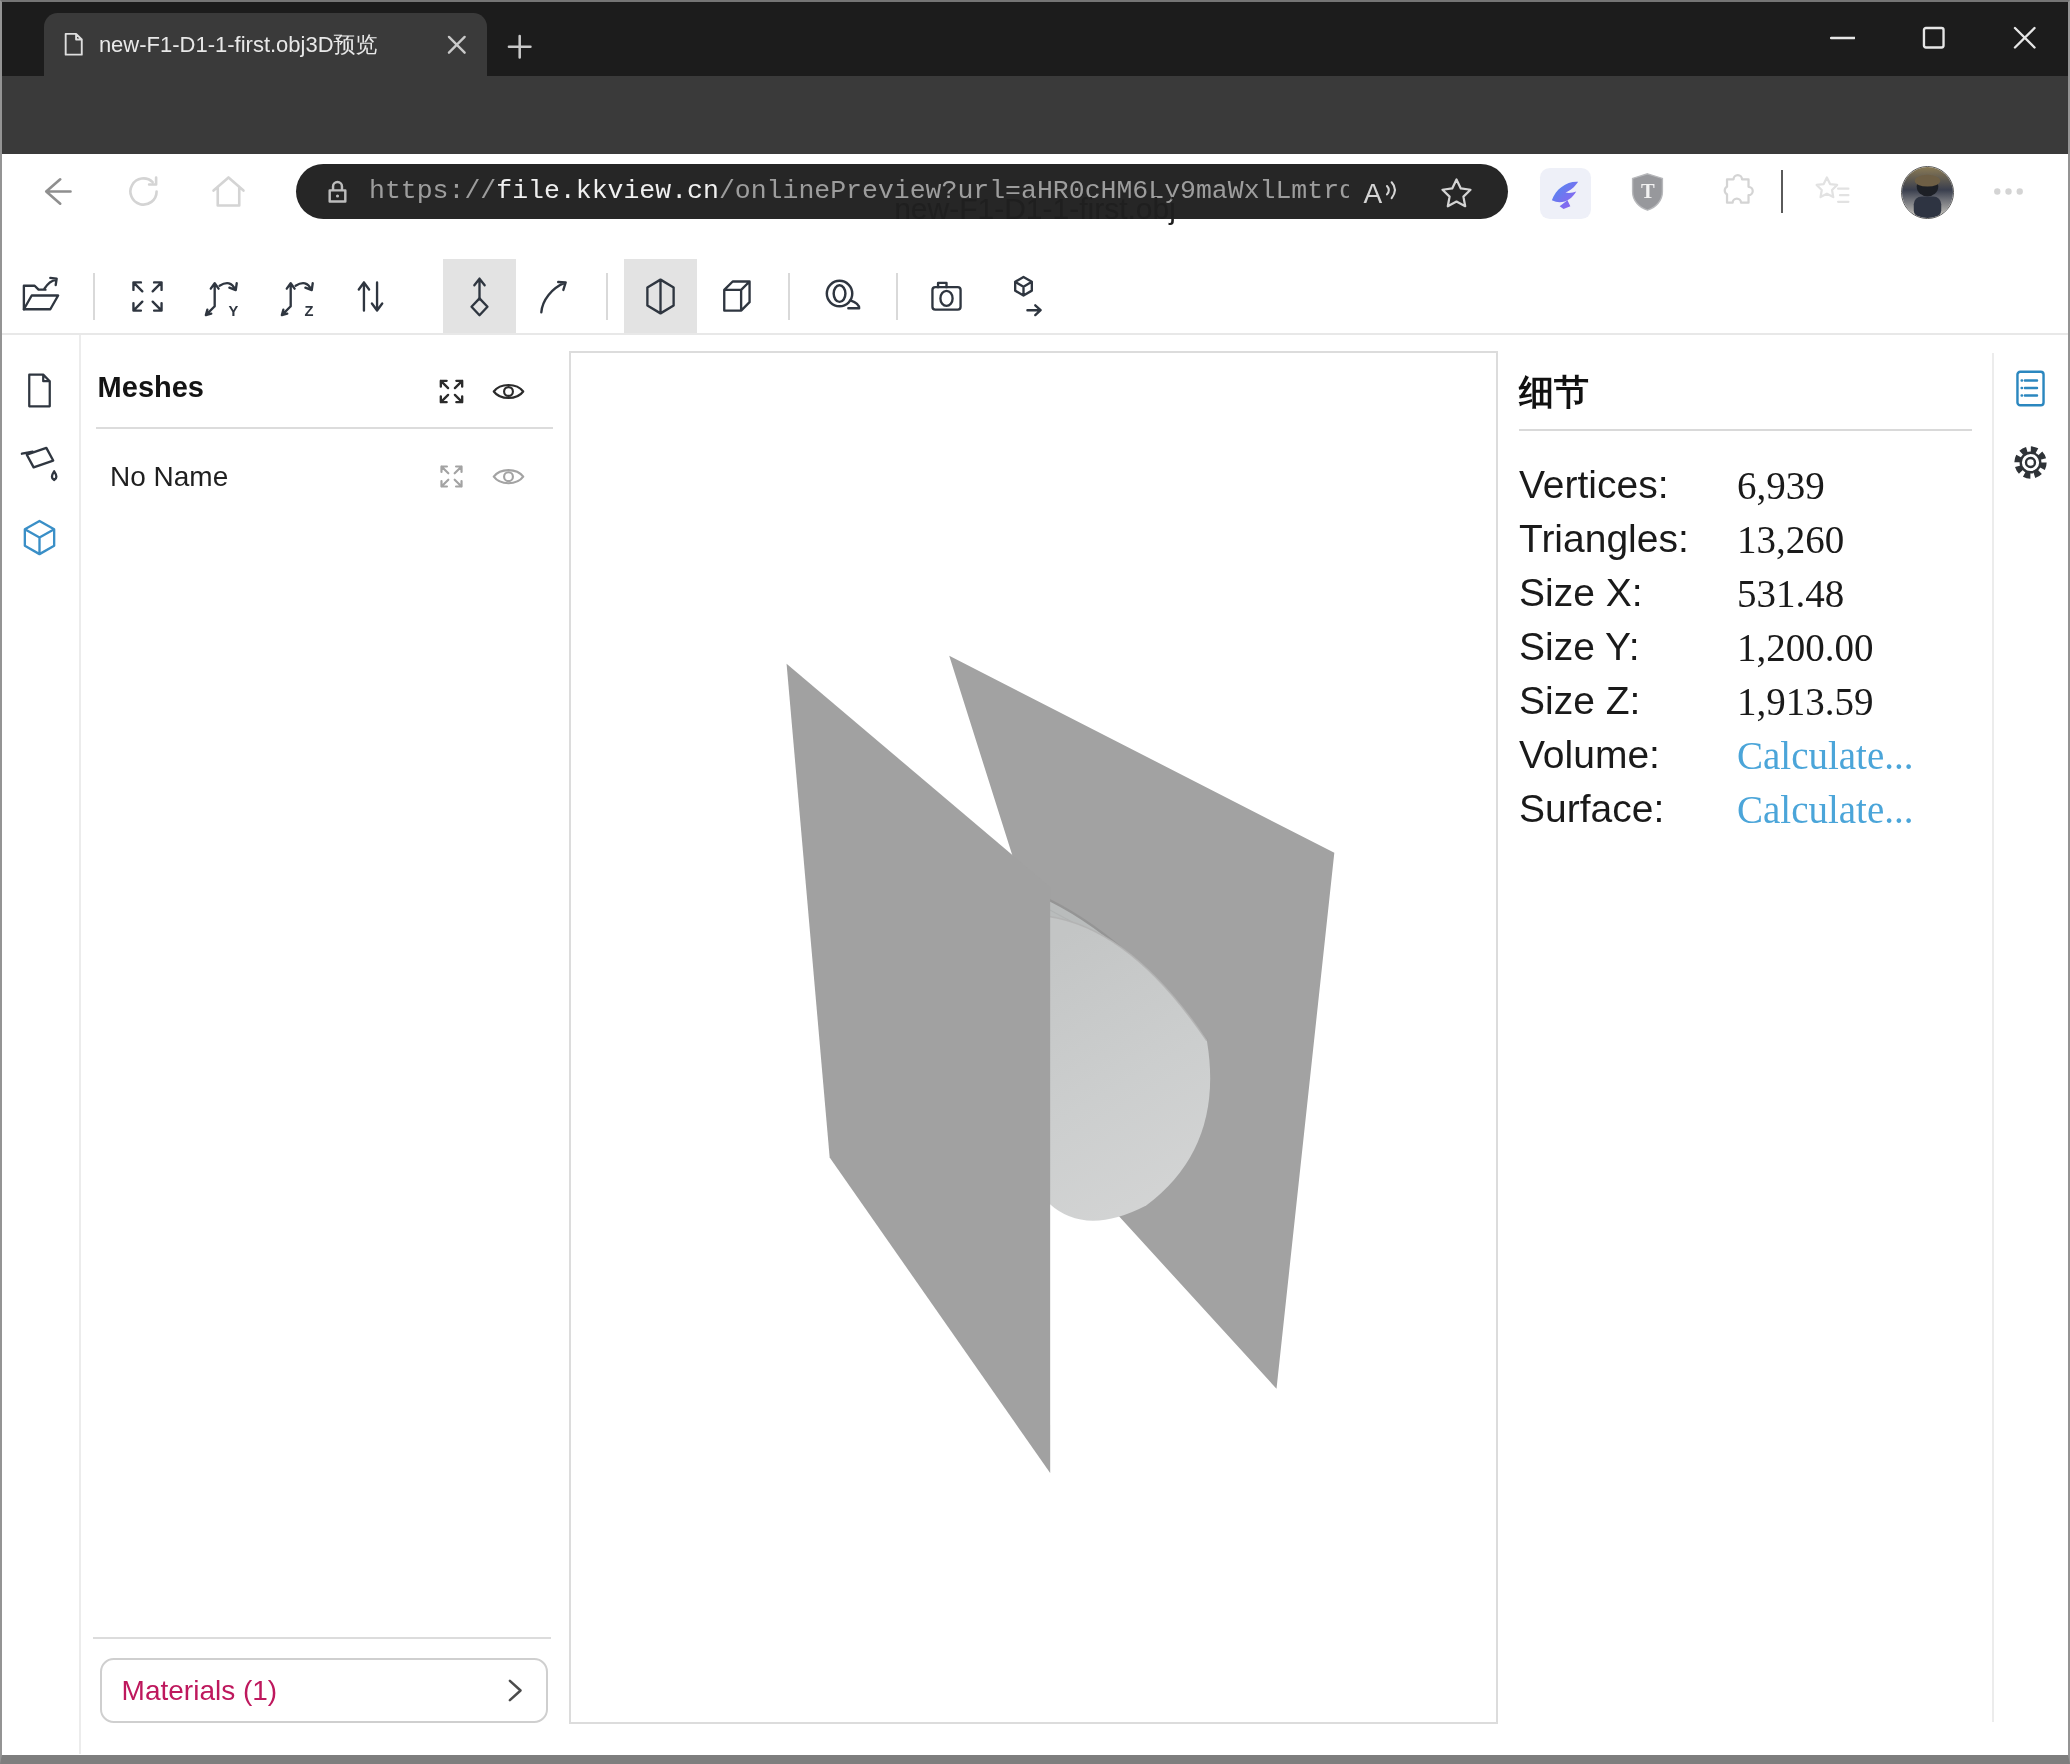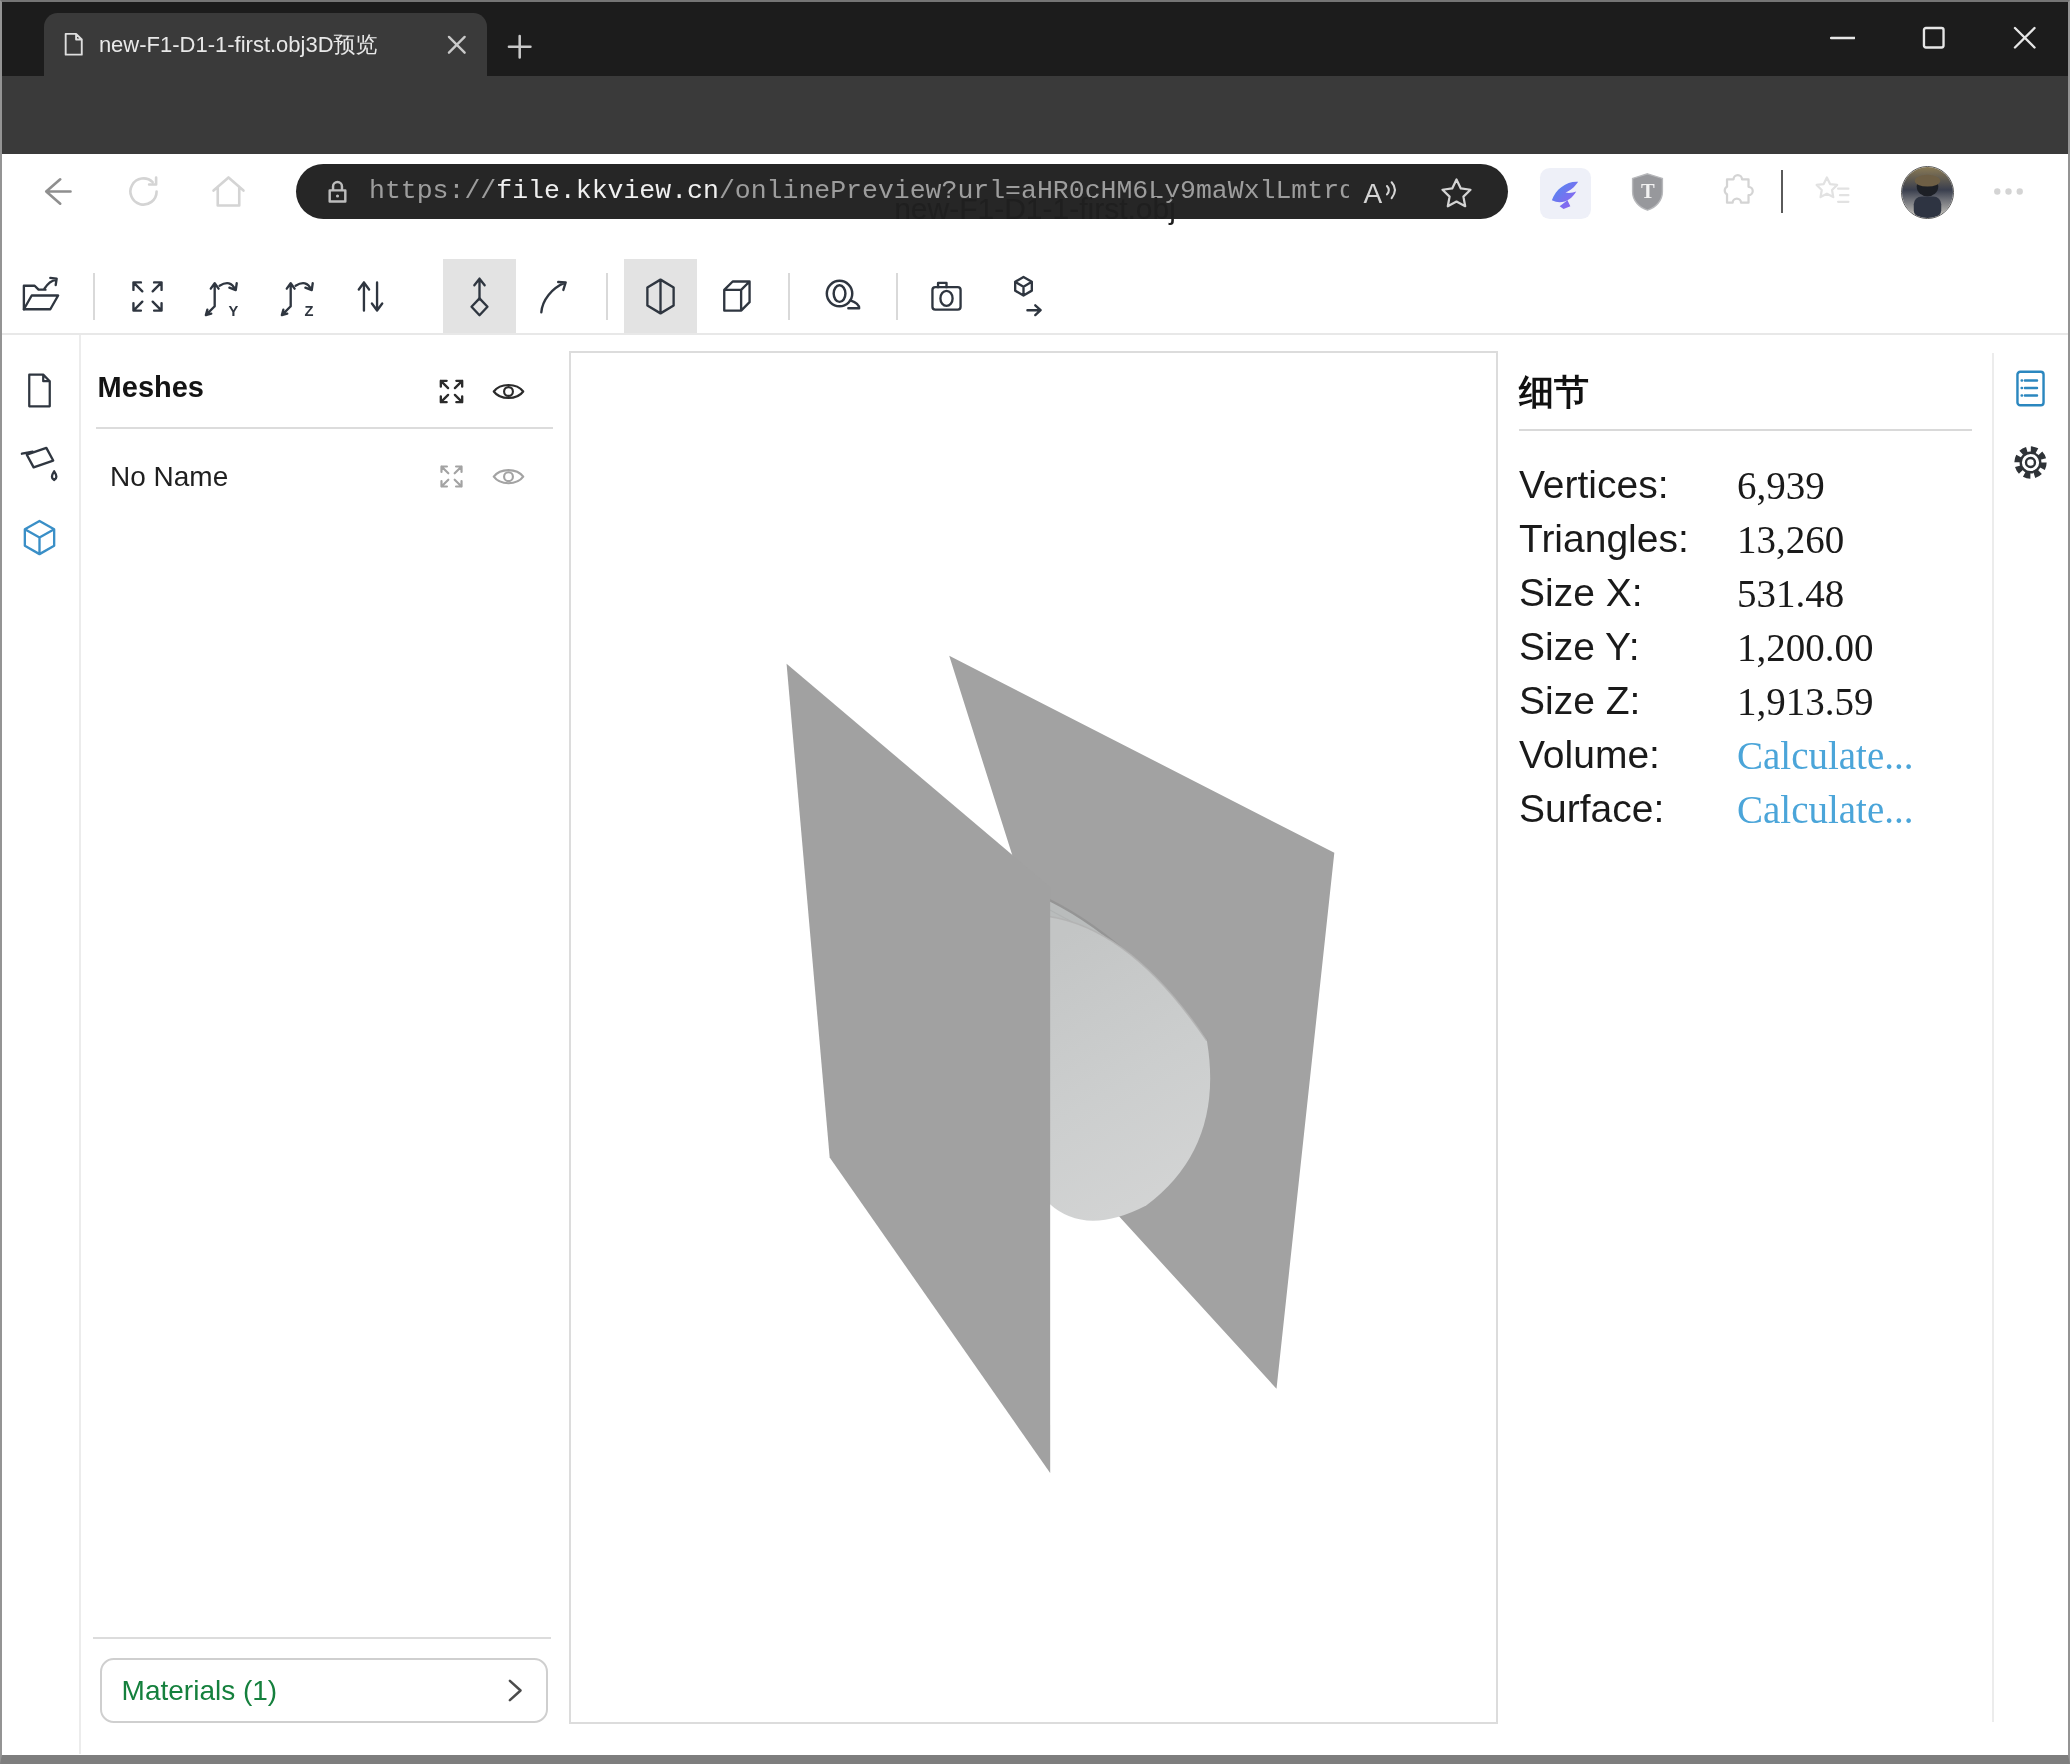--- a/index.html
+++ b/index.html
@@ -60,21 +60,21 @@
   
   .meshes-header{position:absolute;left:80px;top:365px;width:491px;height:51px;}
   .meshes-title{position:absolute;left:17.6px;top:5.9px;font-size:29px;font-weight:600;color:#141414;}
   .mh-ic{position:absolute;top:8.8px;width:35px;height:35px;display:flex;align-items:center;justify-content:center;}
   .meshes-div{position:absolute;left:96px;top:427px;width:457px;height:2px;background:#dcdcdc;}
   .mesh-item{position:absolute;left:80px;top:453px;width:491px;height:51px;}
   .mesh-name{position:absolute;left:30px;top:7.8px;font-size:28px;color:#1f1f1f;}
   .mat-div{position:absolute;left:93px;top:1637px;width:458px;height:2px;background:#dcdcdc;}
   .mat-btn{position:absolute;left:100px;top:1658px;width:448px;height:65px;box-sizing:border-box;
     border:2px solid #cfcfcf;border-radius:13.7px;display:flex;align-items:center;padding:0 19.6px;}
-  .mat-label{font-size:28px;color:#15803d;flex:1;}
+  .mat-label{font-size:28px;color:#be185d;flex:1;}
 
   
   .canvas{position:absolute;left:569px;top:351px;width:925px;height:1369px;
     border:2px solid #dcdcdc;background:#fff;}
 
   
   .det-title{position:absolute;left:1519px;top:369px;font-size:35px;font-weight:700;color:#111;}
   .det-div{position:absolute;left:1519px;top:429px;width:453px;height:2px;background:#d9d9d9;}
   .det-rows{position:absolute;left:1519px;top:458px;width:453px;}
   .det-row{height:54px;display:flex;align-items:center;font-size:39px;color:#1a1a1a;}

